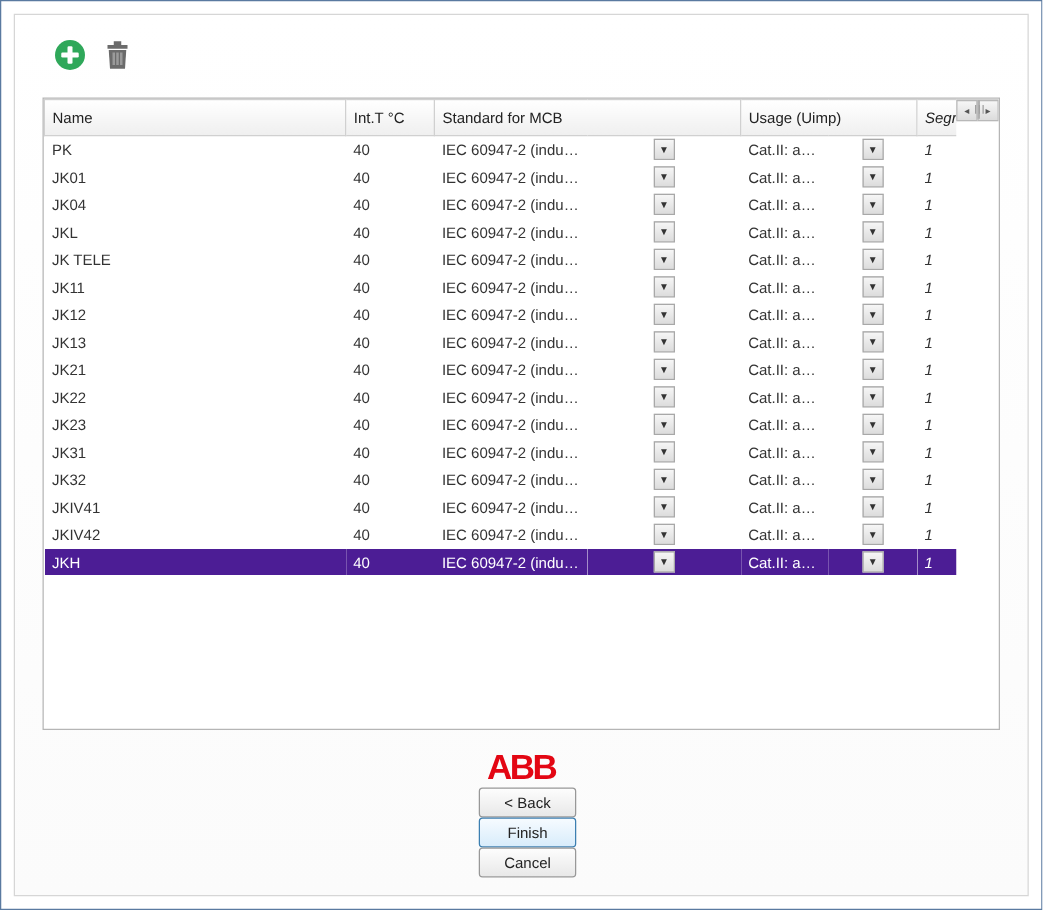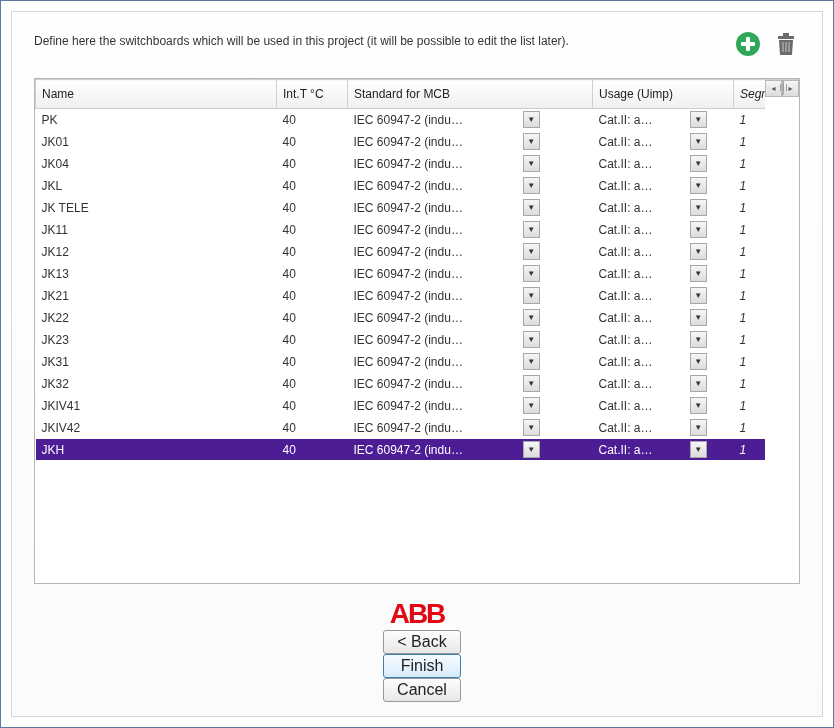--- a/index.html
+++ b/index.html
@@ -224,42 +224,41 @@
     color: #e30613;
   }
   .spacer { flex: 1; }
   .btn {
     min-width: 78px;
     height: 24px;
     background: linear-gradient(to bottom, #fdfdfd, #e8e8e8);
     border: 1px solid #989898;
     border-radius: 3px;
     margin-left: 10px;
-    font-size: 16px;
+    font-size: 12px;
     cursor: pointer;
     color: #222;
     padding: 0 12px;
   }
   .btn.primary {
     border: 1px solid #3c7fb1;
     background: linear-gradient(to bottom, #f6fbff, #d8ecfb);
   }
   .gap-big { width: 120px; }
 </style>
 </head>
 <body>
 
 <div class="window">
 
 
   <div class="content-outer">
     <div class="content-inner">
 
       <div class="desc-row">
-        <div class="desc-text">Define here the switchboards which will be used in this project (it will be possible to edit the list later).</div>
         <div class="icon-btns">
           <div class="icon-btn">
             <svg width="26" height="26" viewBox="0 0 26 26">
               <circle cx="13" cy="13" r="12" fill="#2fa85a"></circle>
               <rect x="11" y="6" width="4" height="14" rx="1" fill="#fff"></rect>
               <rect x="6" y="11" width="14" height="4" rx="1" fill="#fff"></rect>
             </svg>
           </div>
           <div class="icon-btn">
             <svg width="26" height="26" viewBox="0 0 26 26">

